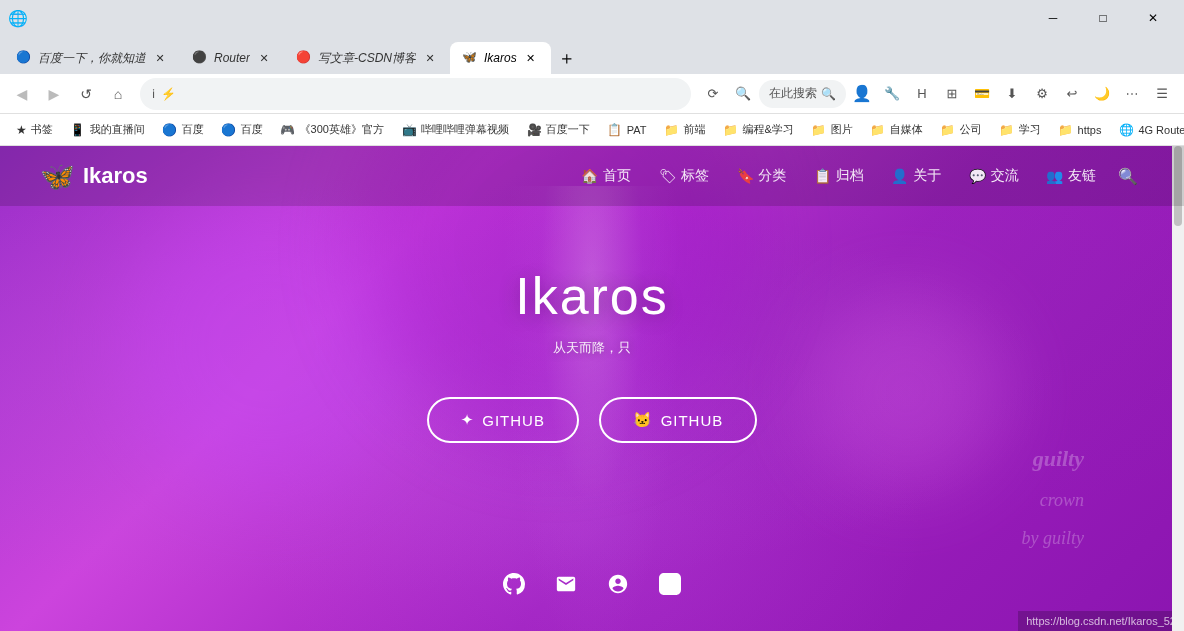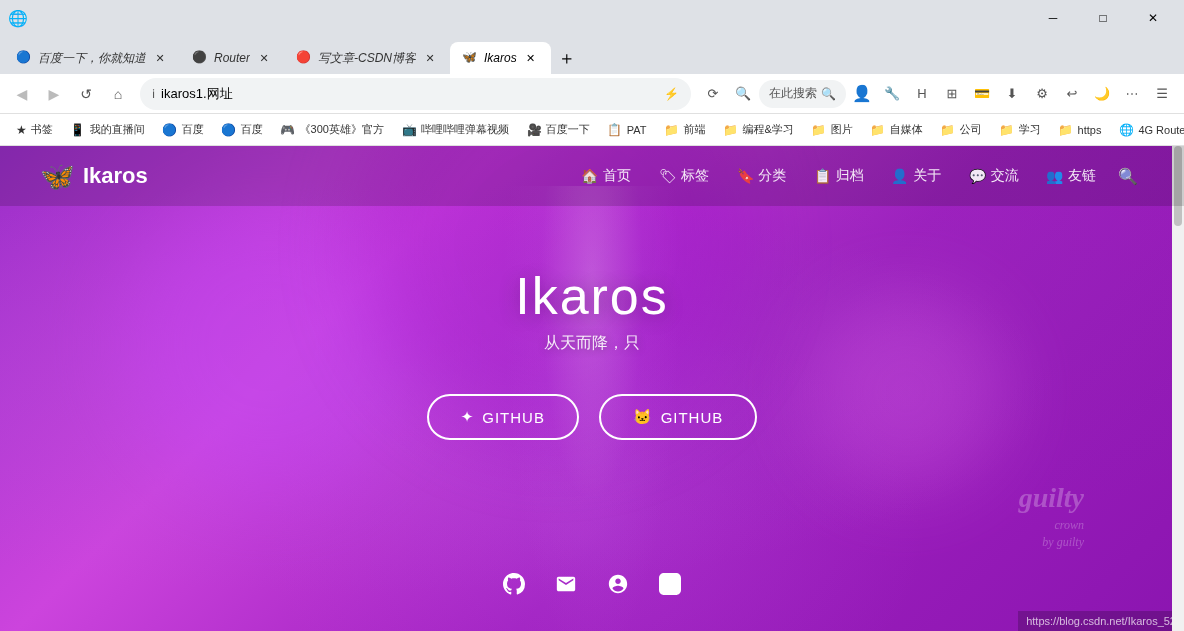--- a/index.html
+++ b/index.html
@@ -77,42 +77,42 @@
                   radial-gradient(ellipse at 70% 30%, rgba(140,40,180,0.3) 0%, transparent 50%),
                   radial-gradient(ellipse at 50% 80%, rgba(200,100,240,0.2) 0%, transparent 40%);
     }
 
     
     .watermark {
       position: absolute; right: 100px; bottom: 80px;
       color: rgba(255,255,255,0.25); font-style: italic; font-size: 22px;
       font-family: serif; text-align: right; line-height: 1.4;
     }
-    .watermark-sub { font-size: 12px; display: block; }
+    .watermark-sub { font-size: 18px; display: block; margin-top: 13px; }
 
     
     .site-nav {
       position: relative; z-index: 10;
       display: flex; align-items: center; justify-content: space-between;
       padding: 0 40px; height: 60px; background: rgba(0,0,0,0.15);
     }
     .site-logo { display: flex; align-items: center; gap: 8px; color: white; font-size: 22px; font-weight: bold; }
     .logo-icon { font-size: 28px; }
     .nav-links { display: flex; align-items: center; gap: 4px; }
     .nav-link { color: rgba(255,255,255,0.9); padding: 6px 12px; border-radius: 4px; font-size: 14px; cursor: pointer; display: flex; align-items: center; gap: 4px; }
     .nav-search-btn { color: white; padding: 6px; cursor: pointer; font-size: 16px; }
 
     
     .hero {
       position: relative; z-index: 5;
       display: flex; flex-direction: column; align-items: center;
       padding-top: 60px;
     }
     .hero-title { color: white; font-size: 52px; font-weight: 300; letter-spacing: 2px; text-shadow: 0 2px 20px rgba(0,0,0,0.3); }
-    .hero-subtitle { color: rgba(255,255,255,0.9); font-size: 16px; margin-top: 7px; text-shadow: 0 1px 10px rgba(0,0,0,0.3); text-align: center; }
+    .hero-subtitle { color: rgba(255,255,255,0.9); font-size: 13px; margin-top: 13px; text-shadow: 0 1px 10px rgba(0,0,0,0.3); text-align: center; }
     .hero-buttons { display: flex; gap: 20px; margin-top: 40px; }
     .hero-btn {
       padding: 12px 32px; border-radius: 30px; border: 2px solid white;
       background: transparent; color: white; font-size: 15px; cursor: pointer;
       display: flex; align-items: center; gap: 8px; letter-spacing: 1px;
       transition: background 0.2s;
     }
 
     
     .social-icons {
@@ -183,21 +183,20 @@
 </div>
 
 <div class="toolbar">
   <button class="nav-btn" disabled="">◀</button>
   <button class="nav-btn" disabled="">▶</button>
   <button class="nav-btn">↺</button>
   <button class="nav-btn">⌂</button>
 
   <div class="address-bar-wrap">
     <span style="font-size:12px; color:#555;">ℹ</span>
-    <input class="address-bar" type="text" value="ikaros1.网址" style="">
     <span style="font-size:12px; color:#555;">⚡</span>
   </div>
 
   <div class="toolbar-right">
     <button class="toolbar-icon">⟳</button>
     <button class="toolbar-icon">🔍</button>
     <div style="display:flex; align-items:center; background:#f1f3f4; border-radius:16px; padding: 10px 10px; font-size:12px; color:#555; height:28px; gap:4px;">
       <span>在此搜索</span>
       <span>🔍</span>
     </div>
@@ -289,21 +288,21 @@
 
   <div class="light-spot" style="width:300px;height:300px;background:#cc44ff;top:10%;left:10%;"></div>
   <div class="light-spot" style="width:200px;height:200px;background:#ff88ff;top:30%;right:15%;opacity:0.2;"></div>
   <div class="light-spot" style="width:400px;height:400px;background:#9900cc;top:-100px;left:30%;opacity:0.25;"></div>
 
   <div style="position:absolute; inset:0; display:flex; justify-content:center; pointer-events:none;">
     <div style="width:180px; height:100%; background:radial-gradient(ellipse at 50% 20%, rgba(255,220,255,0.25) 0%, rgba(200,100,230,0.1) 40%, transparent 70%); margin-top:40px;"></div>
   </div>
 
   <div class="watermark">
-    <span style="font-size:28px; font-weight:bold; ">guilty</span><br>
+    <span style="font-size:22px; font-weight:bold; ">guilty</span><br>
     <span class="watermark-sub">crown</span>
     <span class="watermark-sub">by guilty</span>
   </div>
 
   <nav class="site-nav">
     <div class="site-logo">
       <span class="logo-icon">🦋</span>
       <span>Ikaros</span>
     </div>
     <div class="nav-links">

